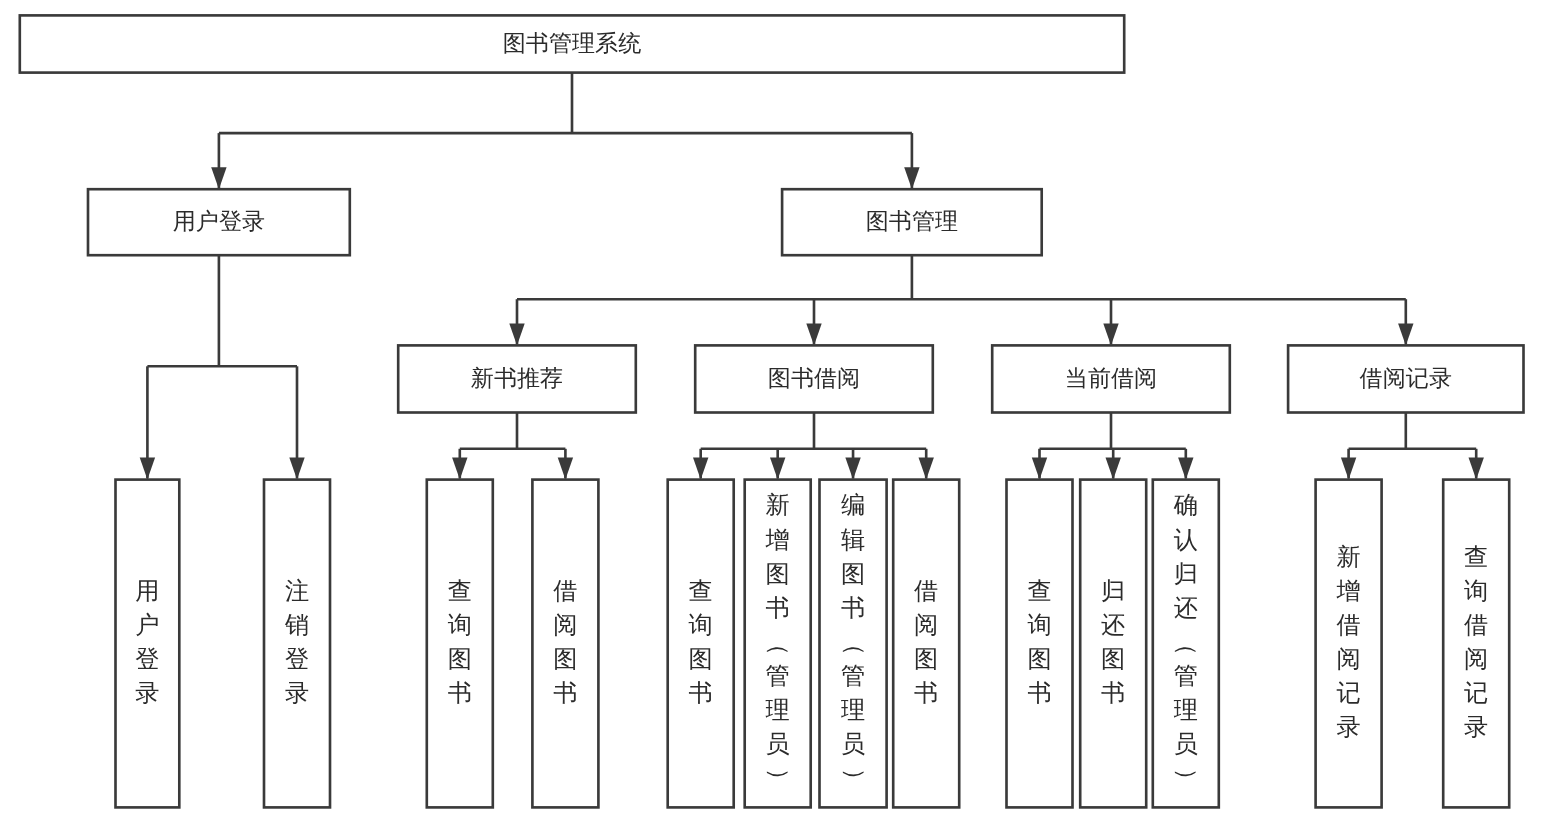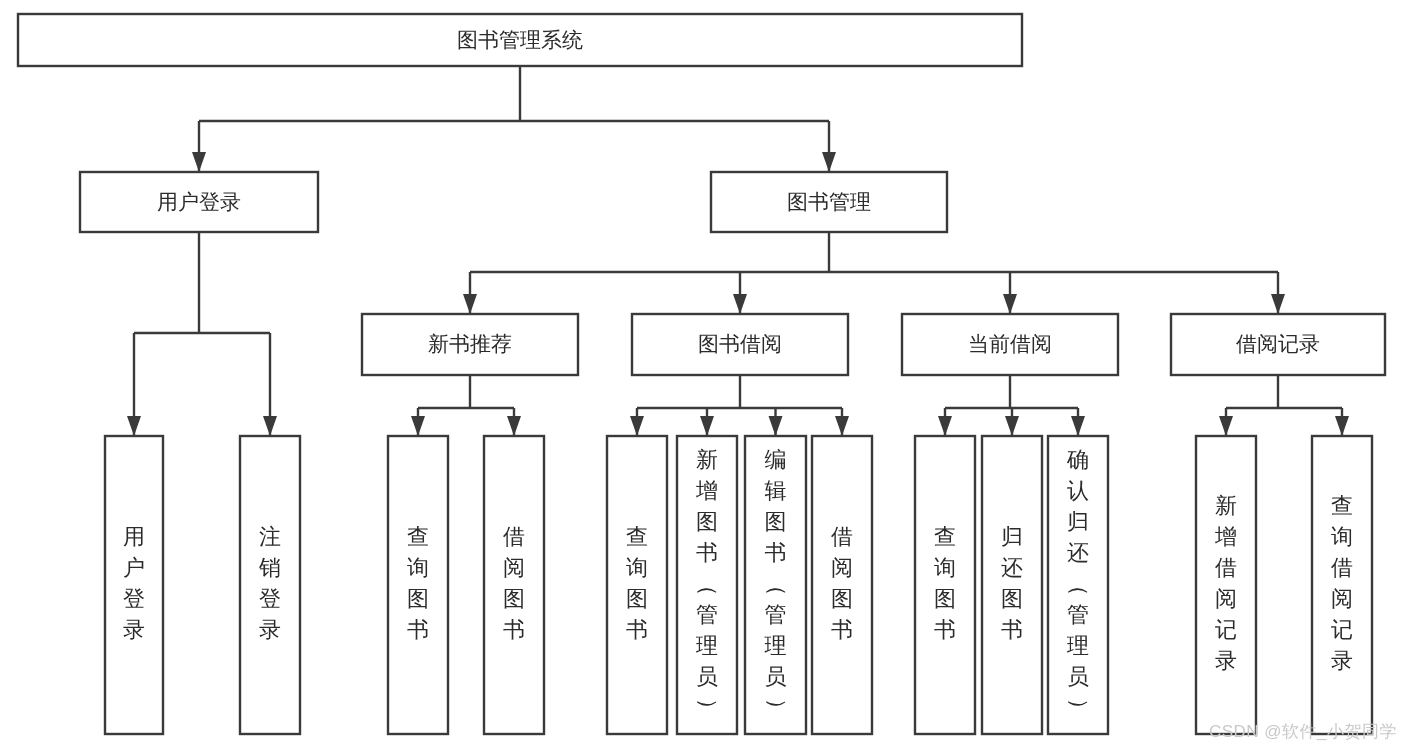--- a/index.html
+++ b/index.html
@@ -290,15 +290,14 @@
             <text x="1342" y="538.5" class="node-label-v-char">询</text>
             <text x="1342" y="569.5" class="node-label-v-char">借</text>
             <text x="1342" y="600.5" class="node-label-v-char">阅</text>
             <text x="1342" y="631.5" class="node-label-v-char">记</text>
             <text x="1342" y="662.5" class="node-label-v-char">录</text>
           </g>
         </g>
       </g>
   </svg>
 
-  <div class="watermark-text">CSDN @软件_小贺同学</div>
 
 </div>
 
 </body></html>

